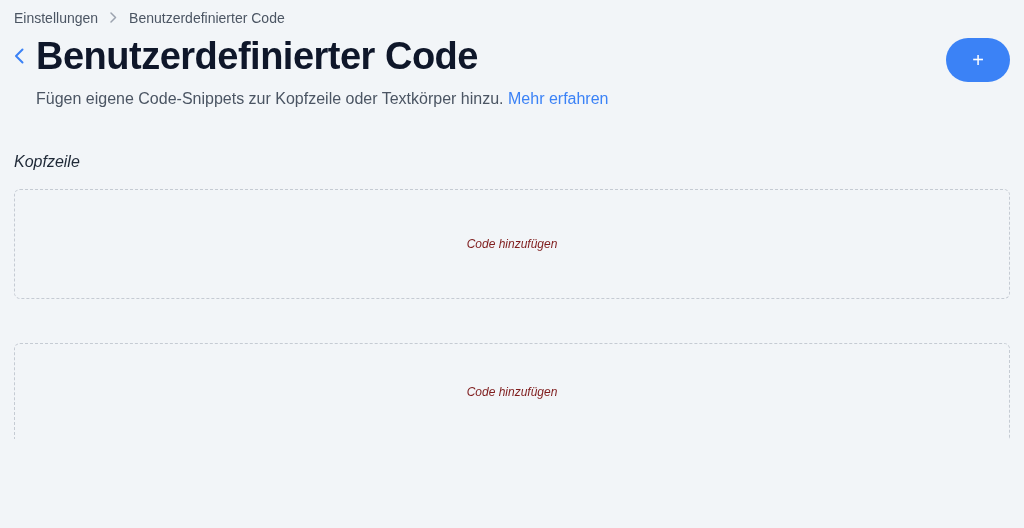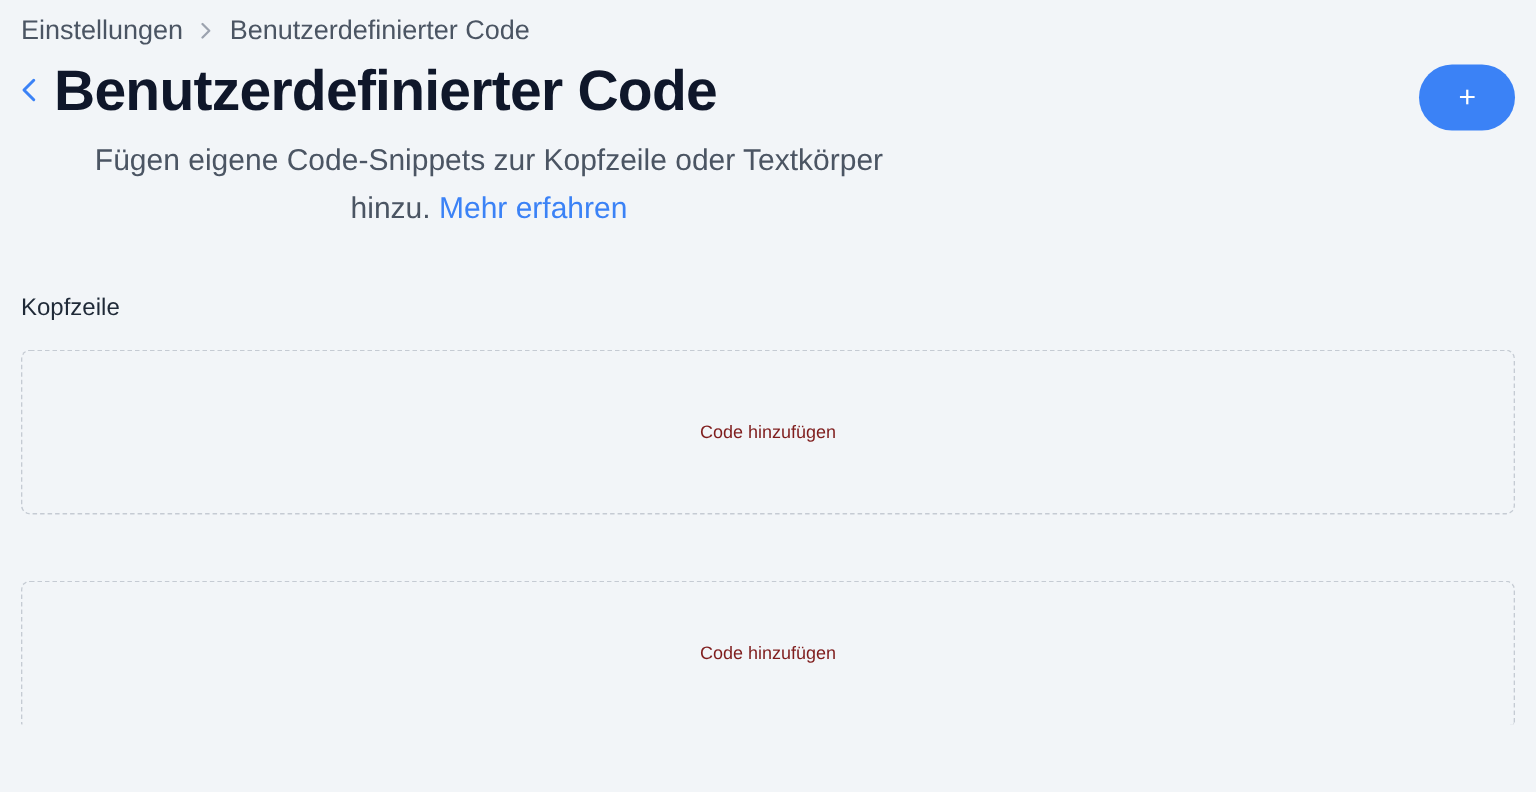--- a/index.html
+++ b/index.html
@@ -12,21 +12,21 @@
       background: #f2f5f8;
       width: 1024px;
       height: 528px;
       overflow: hidden;
     }
     .breadcrumb {
       display: flex;
       align-items: center;
       padding: 10px 14px 6px 14px;
       gap: 12px;
-      font-size: 18px;
+      font-size: 14px;
       color: #4b5563;
     }
     .breadcrumb-item {
       color: #4b5563;
     }
     .breadcrumb-separator {
       color: #9ca3af;
     }
     .header-row {
       display: flex;
@@ -52,25 +52,24 @@
       max-width: 580px;
     }
     .page-title {
       font-size: 38px;
       font-weight: 700;
       color: #0f172a;
       letter-spacing: -0.5px;
       line-height: 1.2;
     }
     .subtitle {
-      font-size: 20px;
+      font-size: 16px;
       color: #4b5563;
       margin-top: 6px;
       line-height: 1.6;
-      text-align: center;
     }
     .learn-more {
       color: #3b82f6;
       cursor: pointer;
     }
     .edit-btn {
       background: #3b82f6;
       color: #fff;
       border: none;
       border-radius: 999px;
@@ -83,20 +82,21 @@
       gap: 10px;
       margin-top: 4px;
       flex-shrink: 0;
     }
     .plus-icon {
       font-size: 20px;
       line-height: 1;
     }
     .sections {
       padding: 42px 14px 0 14px;
+      font-style: italic;
     }
     .section {
       margin-bottom: 44px;
     }
     .section-label {
       font-size: 16px;
       color: #1f2937;
       margin-bottom: 18px;
     }
     .code-drop {

